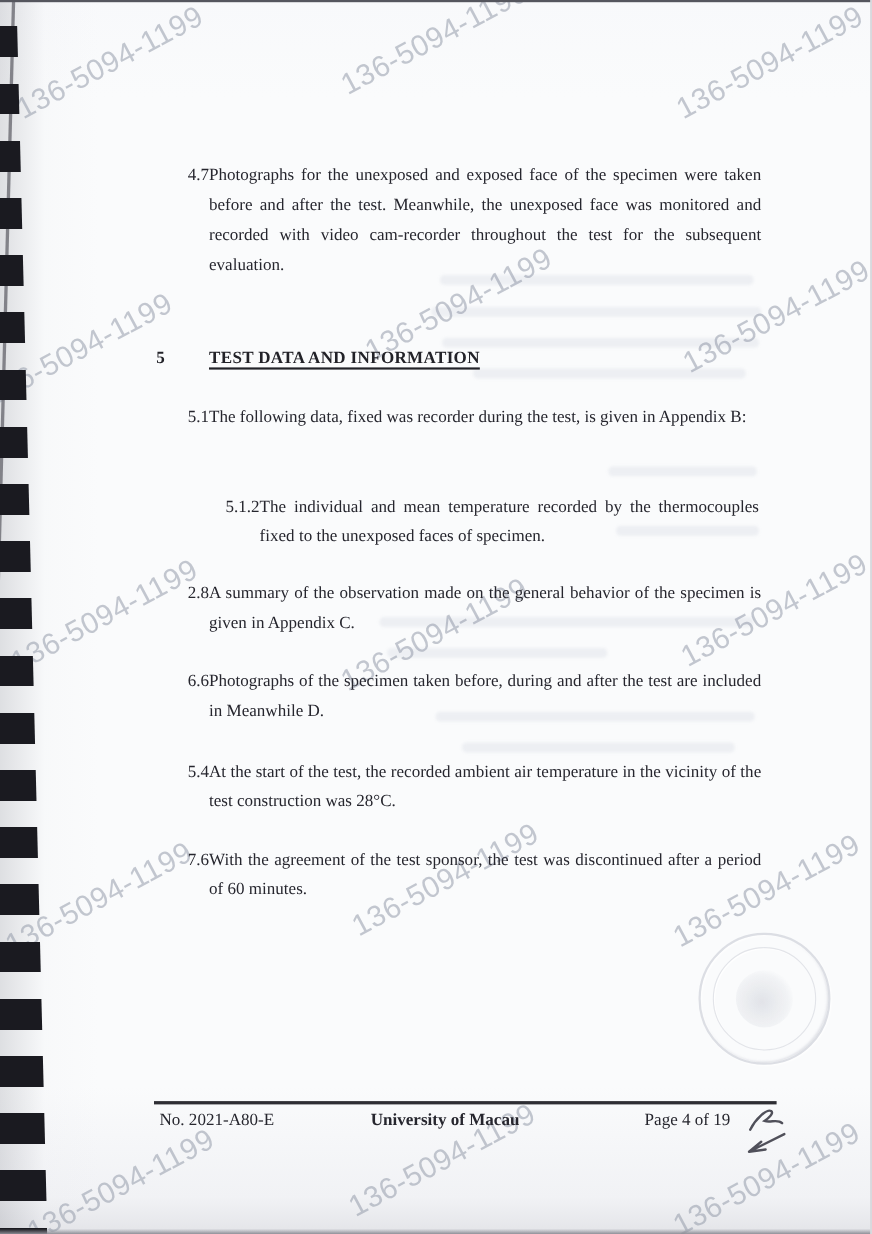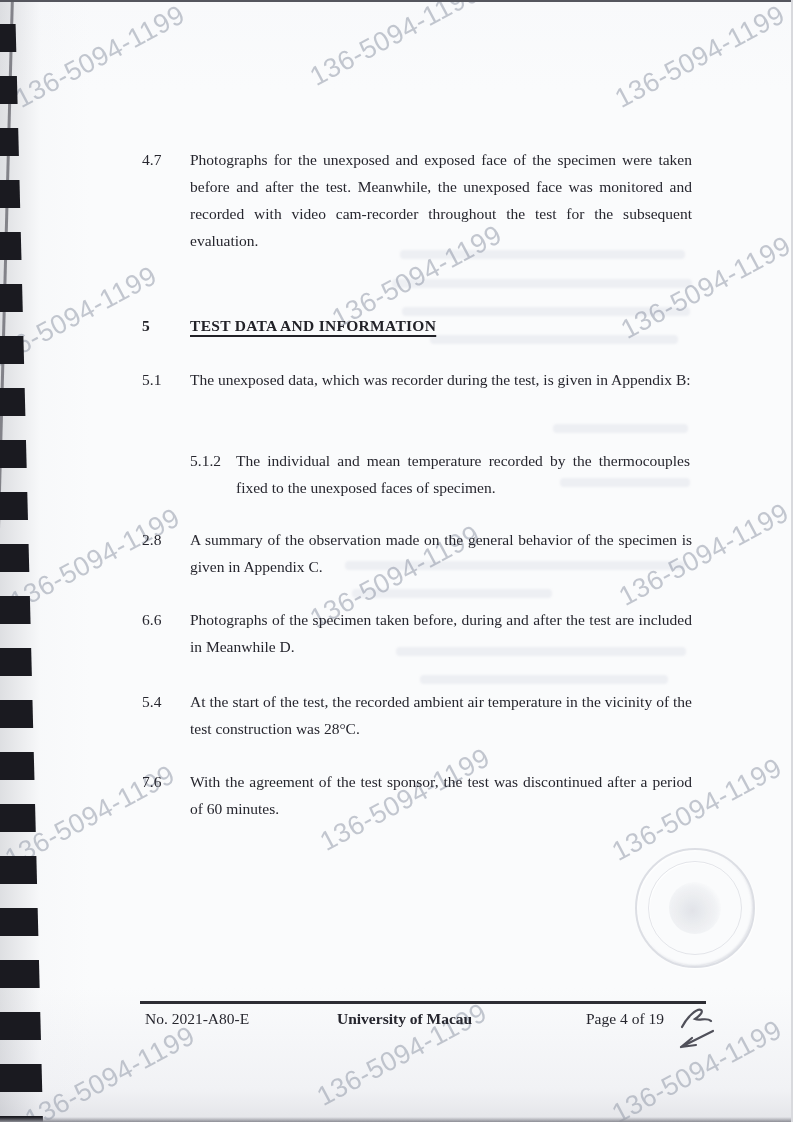--- a/index.html
+++ b/index.html
@@ -21,21 +21,21 @@
   .edge-right{position:absolute;right:0;top:0;width:2px;height:100%;background:#d8d9dd;}
   
   .wm{position:absolute;white-space:nowrap;font-family:"Liberation Sans","DejaVu Sans",sans-serif;
       font-size:27px;letter-spacing:.5px;color:rgba(148,154,170,.55);
       transform:translate(-50%,-50%) rotate(-28deg);}
   
   .bleed{position:absolute;height:9px;border-radius:4px;background:rgba(125,135,168,.10);filter:blur(1.3px);}
   
   .clause{position:absolute;left:142px;width:550px;display:flex;color:#26262e;
       font-size:15.5px;line-height:27px;}
-  .clause .num{width:48px;flex:0 0 48px;}
+  .clause .num{width:48px;flex:0 0 48px;text-align:right;}
   .clause .txt{flex:1;text-align:justify;}
   .subclause{left:190px;width:500px;}
   .subclause .num{width:46px;flex:0 0 46px;}
   .heading{position:absolute;left:142px;top:312px;display:flex;color:#222228;
       font-size:15.5px;line-height:27px;font-weight:bold;}
   .heading .num{width:48px;flex:0 0 48px;}
   .heading .ttl{text-decoration:underline;text-underline-offset:4px;text-decoration-thickness:1.5px;letter-spacing:.3px;text-align:center;}
   
   .footer-rule{position:absolute;left:140px;top:1001px;width:566px;height:2.5px;background:#2e2e34;}
   .footer{position:absolute;left:140px;top:1007px;width:566px;height:24px;color:#26262e;
@@ -98,21 +98,21 @@
     <div class="txt">Photographs for the unexposed and exposed face of the specimen were taken before and after the test. Meanwhile, the unexposed face was monitored and recorded with video cam-recorder throughout the test for the subsequent evaluation.</div>
   </div>
 
   <div class="heading">
     <span class="num">5</span>
     <span class="ttl">TEST DATA AND INFORMATION</span>
   </div>
 
   <div class="clause" style="top:366px">
     <span class="num">5.1</span>
-    <div class="txt" style="text-align:left">The unexposed data, which was recorder during the test, is given in Appendix B:</div>
+    <div class="txt" style="text-align:left">The following data, fixed was recorder during the test, is given in Appendix B:</div>
   </div>
 
 
   <div class="clause subclause" style="top:447px">
     <span class="num">5.1.2</span>
     <div class="txt">The individual and mean temperature recorded by the thermocouples fixed to the unexposed faces of specimen.</div>
   </div>
 
   <div class="clause" style="top:526px">
     <span class="num">2.8</span>

